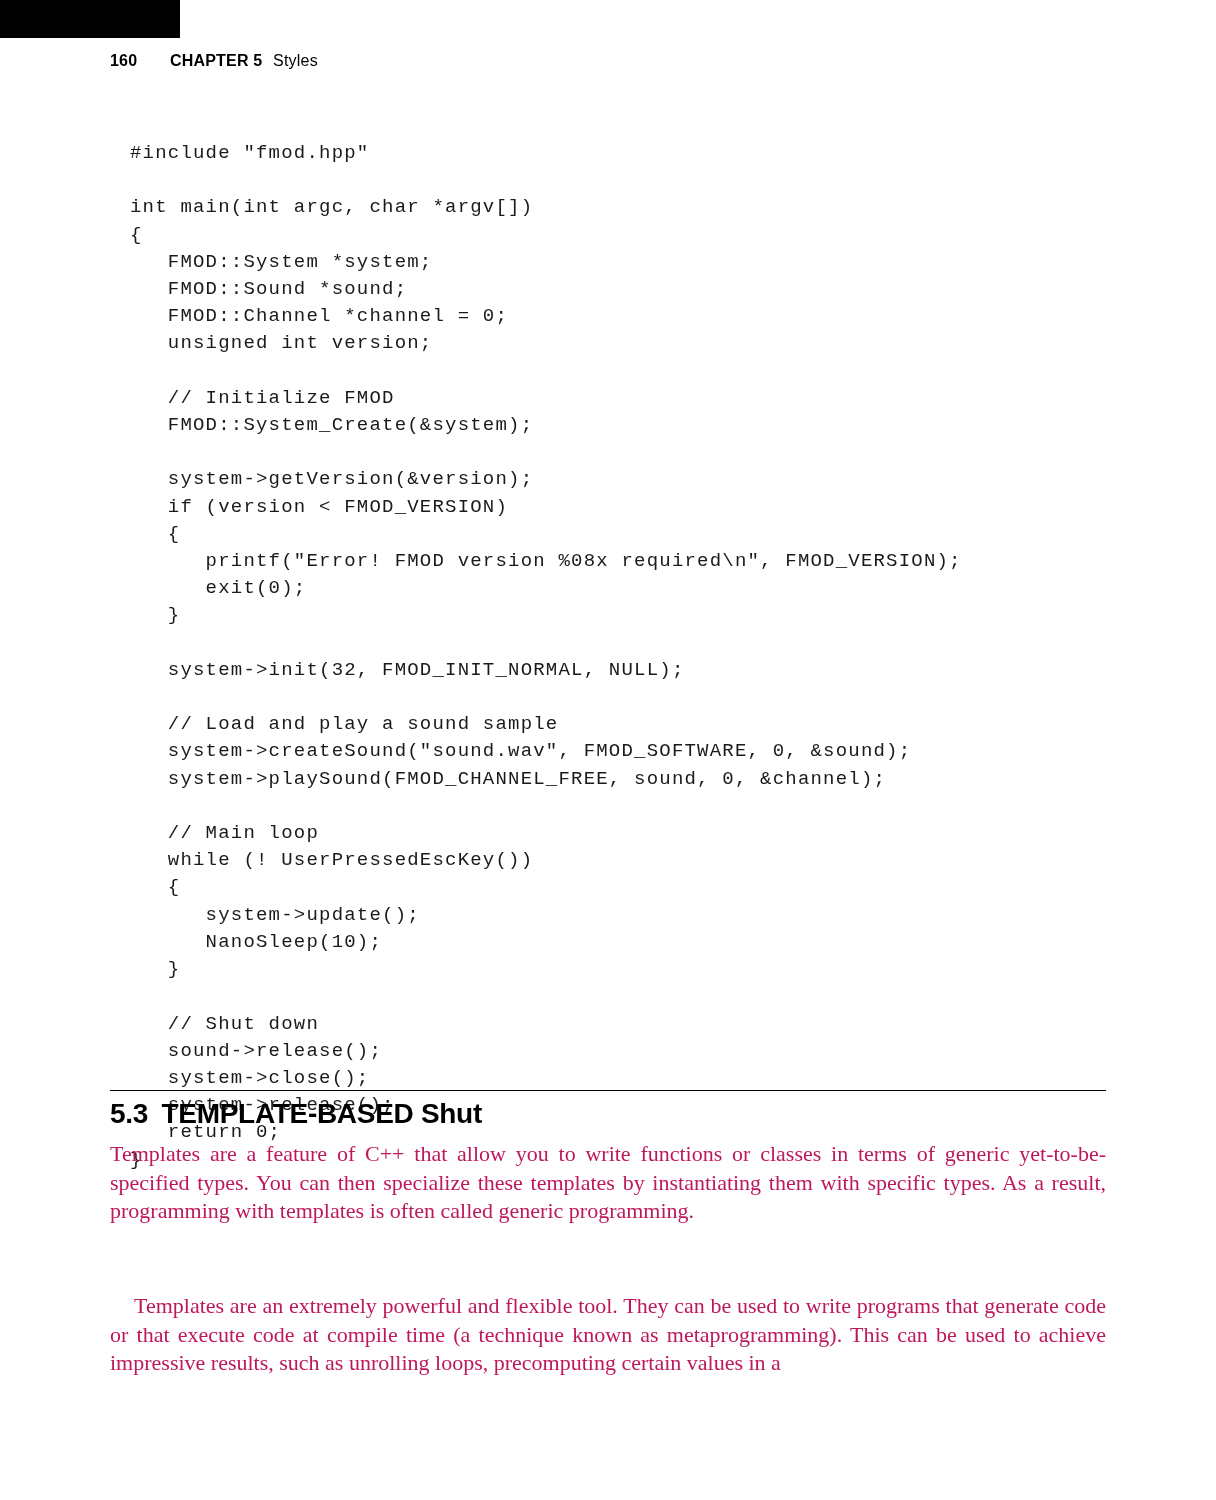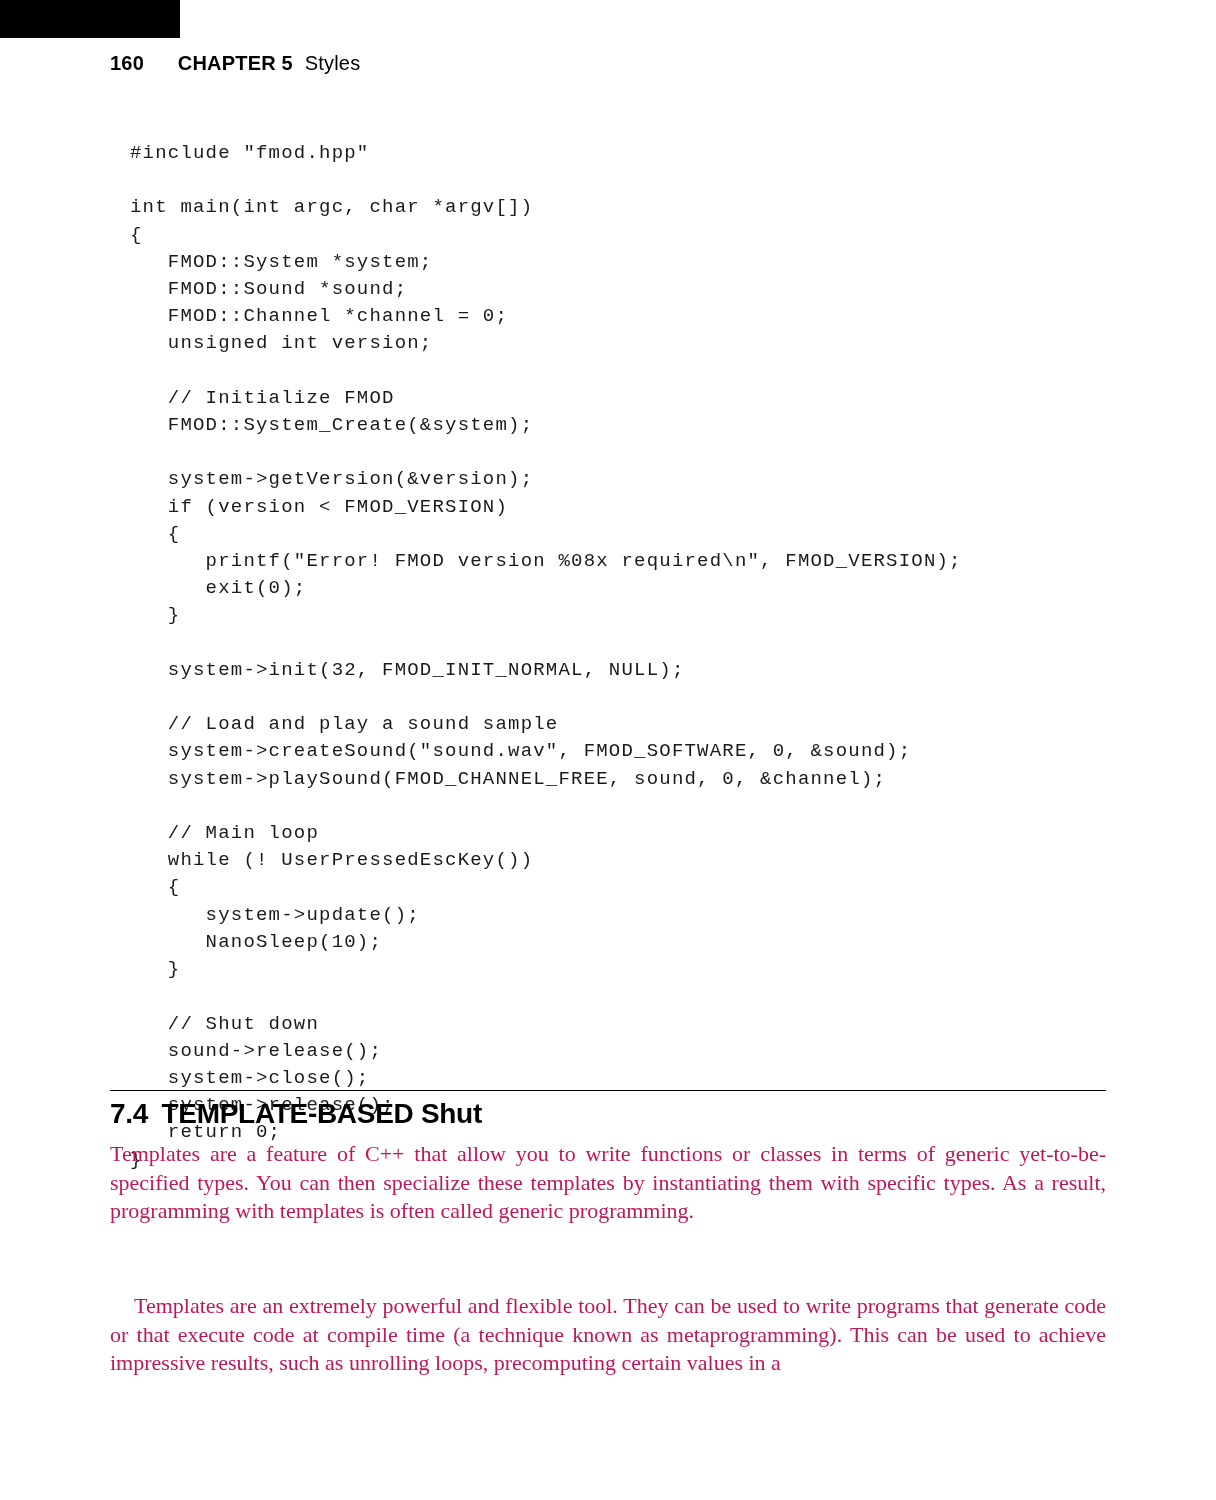--- a/index.html
+++ b/index.html
@@ -22,21 +22,21 @@
     left: 0;
     width: 180px;
     height: 38px;
     background: #000;
   }
   .running-head {
     position: absolute;
     top: 52px;
     left: 110px;
     font-family: Arial, Helvetica, sans-serif;
-    font-size: 20px;
+    font-size: 16px;
     letter-spacing: 0.2px;
   }
   .running-head .page-num {
     font-weight: 700;
     margin-right: 28px;
   }
   .running-head .chapter-label {
     font-weight: 700;
     margin-right: 6px;
   }
@@ -135,20 +135,20 @@
    // Shut down
    sound-&gt;release();
    system-&gt;close();
    system-&gt;release();
    return 0;
 }</div>
 
   <div class="section-rule"></div>
 
   <div class="section-heading">
-    <span class="sec-num">7.4</span>
+    <span class="sec-num">5.3</span>
     <span>TEMPLATE-BASED Shut</span>
   </div>
 
   <div class="body-text p1">Templates are a feature of C++ that allow you to write functions or classes in terms of generic yet-to-be-specified types. You can then specialize these templates by instantiating them with specific types. As a result, programming with templates is often called generic programming.</div>
   <div class="body-text p2">Templates are an extremely powerful and flexible tool. They can be used to write programs that generate code or that execute code at compile time (a technique known as metaprogramming). This can be used to achieve impressive results, such as unrolling loops, precomputing certain values in a</div>
 
 </div>
 
 </body></html>

